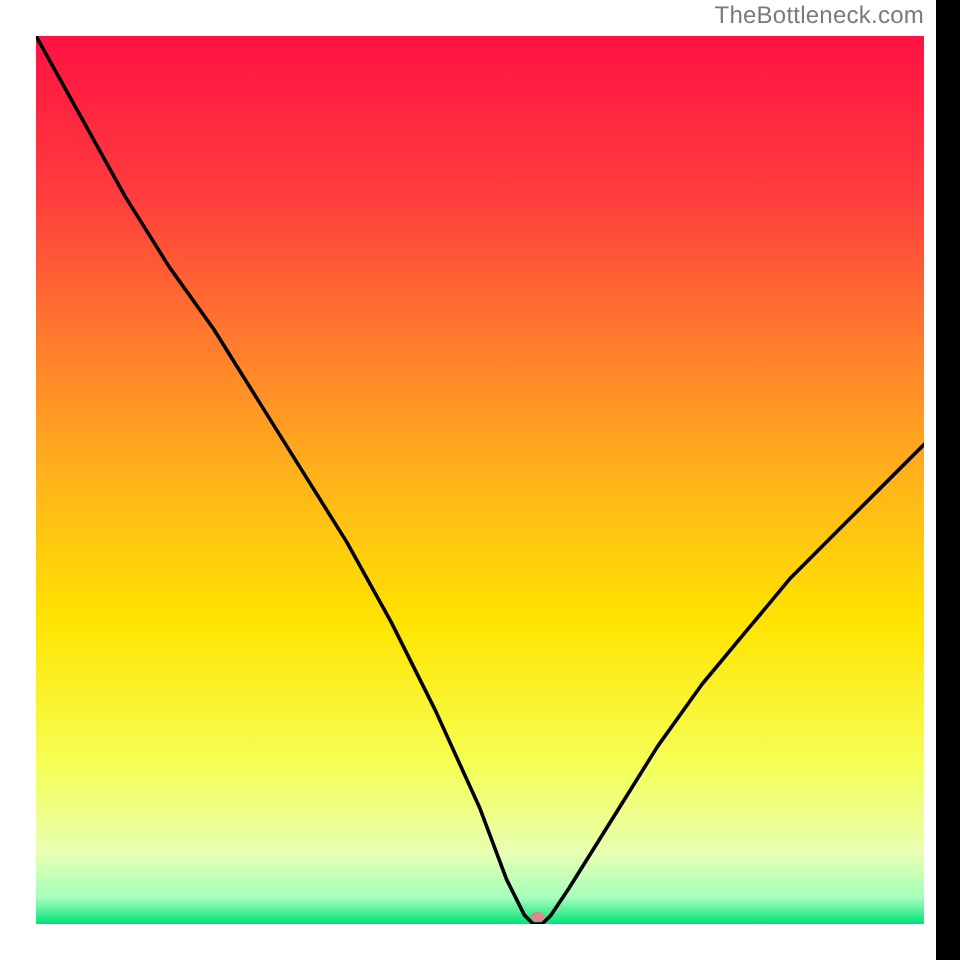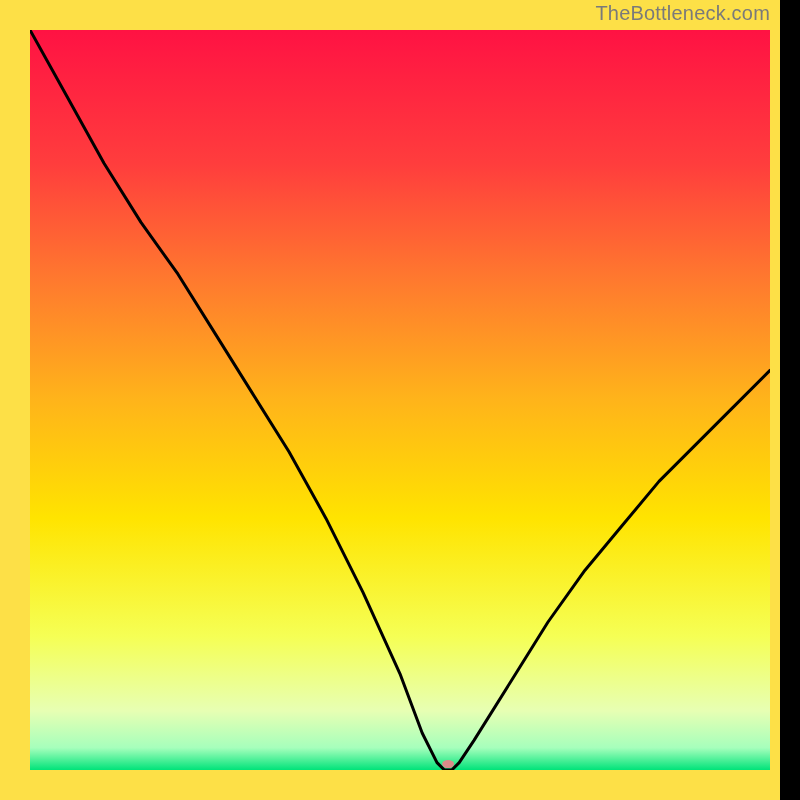--- a/index.html
+++ b/index.html
@@ -8,21 +8,21 @@
     width: 800px;
     height: 800px;
     background: #000;
     font-family: Arial, Helvetica, sans-serif;
     overflow: hidden;
   }
   .frame {
     position: relative;
     width: 780px;
     height: 800px;
-    background: #fde047;
+    background: #ffffff;
   }
   .watermark {
     position: absolute;
     top: 2px;
     right: 10px;
     color: #7a7a7a;
     font-size: 20px;
     font-weight: 500;
     letter-spacing: 0.2px;
     z-index: 5;

